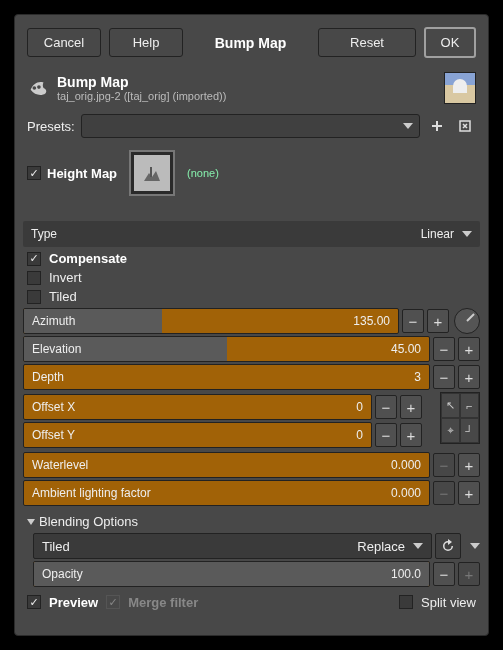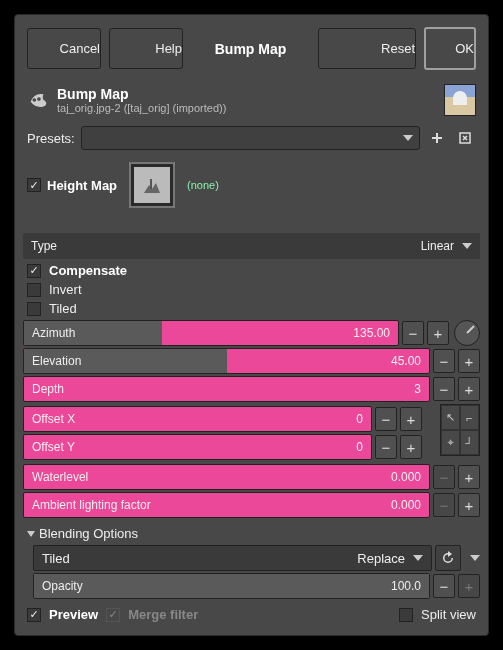--- a/index.html
+++ b/index.html
@@ -1,20 +1,20 @@
 <!DOCTYPE html>
 <html><head>
 <meta charset="utf-8">
 <style>
   * { box-sizing: border-box; margin: 0; padding: 0; font-family: sans-serif; }
   body { background: #000; width: 503px; height: 650px; position: relative; }
   .dialog { position: absolute; top: 14px; left: 14px; width: 475px; height: 622px; background: #484848; border: 1px solid #2b2b2b; border-radius: 4px; overflow: hidden; }
 
   .title-bar { display: flex; gap: 8px; padding: 12px 12px 10px 12px; align-items: center; }
-  .btn { background: #484848; border: 1px solid #222; color: #eee; font-size: 13px; padding: 12px 0; border-radius: 3px; text-align: right; cursor: pointer; }
+  .btn { background: #484848; border: 1px solid #222; color: #eee; font-size: 13px; padding: 6px 0; border-radius: 3px; text-align: center; cursor: pointer; }
   .btn.cancel { width: 74px; }
   .btn.help { width: 74px; }
   .btn.reset { width: 98px; }
   .btn.ok { width: 52px; border: 2px solid #a0a0a0; }
   .title-text { flex: 1; text-align: center; color: #fff; font-weight: bold; font-size: 14px; }
 
   .header-row { display: flex; align-items: center; padding: 4px 12px 6px 12px; gap: 8px; }
   .gimp-icon { width: 22px; height: 22px; color: #ccc; display: flex; align-items: center; justify-content: center; }
   .header-text { flex: 1; }
   .header-title { color: #fff; font-weight: bold; font-size: 14px; }
@@ -36,40 +36,40 @@
 
   .hm-thumb { width: 42px; height: 42px; background: #bbb; border: 3px solid #2a2a2a; outline: 2px solid #777; display:flex; align-items:center; justify-content:center; margin: 0 8px; }
   .hm-thumb svg { width: 24px; height: 24px; }
   .none-text { color: #86efac; font-size: 11px; }
 
   .type-row { background: #3a3a3a; margin: 17px 8px 2px 8px; border-radius: 2px; height: 26px; display:flex; align-items:center; padding: 0 8px; }
 
   .chk-stack { padding: 2px 12px; display: flex; align-items: center; gap: 8px; }
 
   .slider-row { display: flex; align-items: center; margin: 2px 8px; gap: 3px; }
-  .slider-body { flex: 1; background: #ec4899; border: 1px solid #222; height: 24px; border-radius: 2px; position: relative; display:flex; align-items:center; padding: 12px 8px; overflow:hidden; }
+  .slider-body { flex: 1; background: #a16207; border: 1px solid #222; height: 24px; border-radius: 2px; position: relative; display:flex; align-items:center; padding: 12px 8px; overflow:hidden; }
   .slider-fill { position: absolute; left:0; top:0; bottom:0; background: #5a5a5a; }
   .slider-label { color: #eee; font-size: 12px; z-index: 1; }
   .slider-val { margin-left: auto; color: #eee; font-size: 12px; z-index:1; }
   .pm-btn { width: 22px; height: 24px; background: #505050; border: 1px solid #222; display: flex; align-items:center; justify-content:center; color: #ddd; font-size: 15px; cursor:pointer; border-radius:2px; }
   .pm-btn.disabled { color:#777; background:#474747; }
   .dial { width: 26px; height: 26px; border-radius: 50%; background: #555; border: 1px solid #222; position:relative; margin-left:2px; }
   .dial::after { content:''; position:absolute; width:2px; height:10px; background:#ccc; left:50%; top:2px; transform-origin: bottom center; transform: translateX(-50%) rotate(45deg); }
 
   .link-grid { width: 40px; height: 52px; display: grid; grid-template-columns: 1fr 1fr; grid-template-rows: 1fr 1fr; border: 1px solid #222; margin-left: 2px; }
   .link-cell { display:flex; align-items:center; justify-content:center; color:#ccc; font-size:11px; border:1px solid #333; }
 
   .expander { display:flex; align-items:center; padding: 6px 12px 2px 12px; gap: 4px; color:#eee; font-size:13px; }
   .tri-down-sm { width:0; height:0; border-left:4px solid transparent; border-right:4px solid transparent; border-top:6px solid #ccc; }
 
   .mode-row, .opacity-row { display:flex; align-items:center; margin: 2px 8px 2px 18px; gap:3px; }
   .mode-combo { flex:1; background:#3a3a3a; border:1px solid #222; height:26px; border-radius:2px; display:flex; align-items:center; padding:0 8px; color:#eee; font-size:13px; }
   .reset-circ { width:26px; height:26px; background:#404040; border:1px solid #222; display:flex; align-items:center; justify-content:center; border-radius:2px; }
 
-  .footer { display:flex; align-items:center; padding: 6px 12px 10px 12px; gap: 8px; }
+  .footer { display:flex; padding: 6px 12px 10px 12px; gap: 8px; }
   .merge-label { color:#888; font-size:13px; font-weight:bold; }
   .chk-dis { width:14px; height:14px; border:1px solid #555; display:inline-flex; align-items:center; justify-content:center; }
   .chk-dis::after { content:'✓'; color:#888; font-size:11px; }
 
   .flex-spacer { flex:1; }
 </style>
 </head>
 <body>
 
 <div class="dialog">

